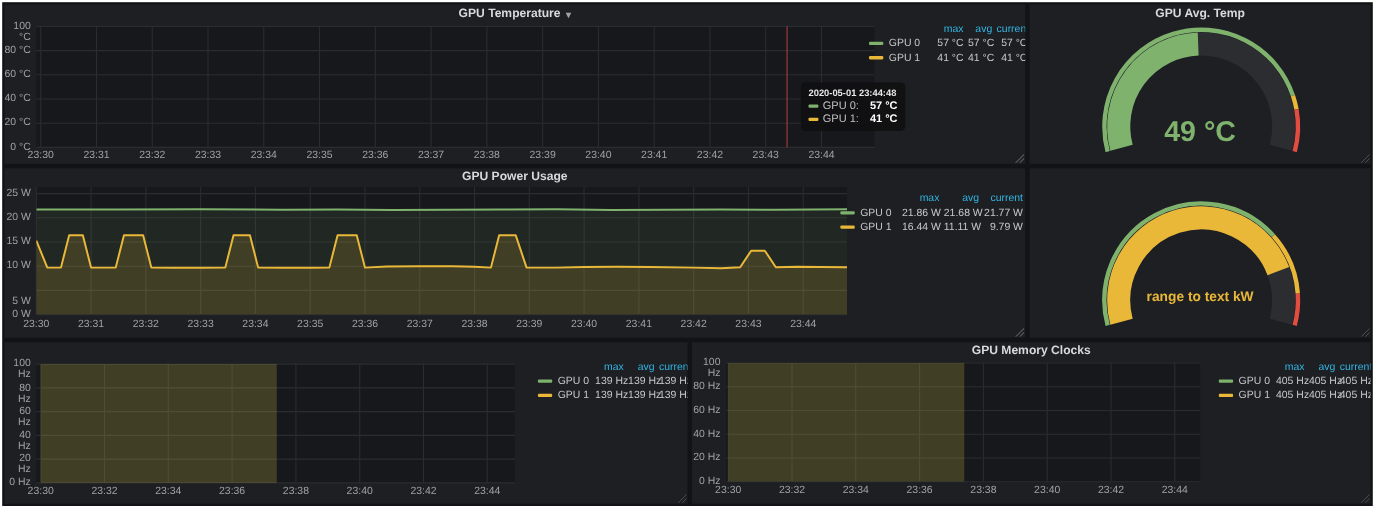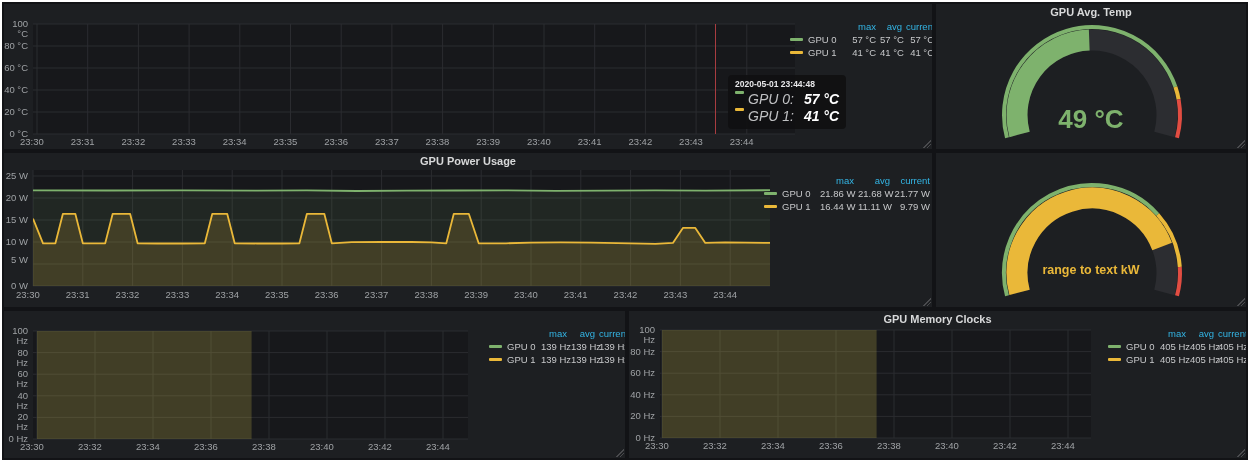--- a/index.html
+++ b/index.html
@@ -25,57 +25,61 @@
   }
   .panel-title .caret { color:#9fa1a4; font-size:9px; margin-left:5px; margin-top:1px; }
 
   .graph, .gauge { position:absolute; inset:0; }
   .graph svg, .gauge svg { position:absolute; left:0; top:0; }
 
   .ylab, .xlab {
     position:absolute; font-size:9.5px; color:#9fa2a5; line-height:10px; z-index:3;
   }
   .ylab { text-align:right; }
-  .xlab { text-align:left; width:34px; }
+  .xlab { text-align:center; width:34px; }
 
   .legend { position:absolute; z-index:4; font-size:9.5px; color:#c7c8ca; }
   .leg-row { display:grid; align-items:center; height:13px; }
   .leg-head { color:#33b5e5; font-weight:400; }
   .leg-cell { text-align:right; padding-left:4px; white-space:nowrap; }
   .leg-name { text-align:left; display:flex; align-items:center; cursor:pointer; white-space:nowrap; }
   .leg-dash { display:inline-block; width:13px; height:3px; border-radius:1px; margin-right:5px; flex:0 0 13px; }
 
   .crosshair { position:absolute; left:711px; top:20px; width:1px; height:110px; z-index:2; }
 
   .gtooltip {
     position:absolute; left:724px; top:71px; z-index:6;
     background:rgba(16,16,17,0.93); border-radius:4px; padding:4px 7px 5px 7px;
     white-space:nowrap;
   }
   .tt-date { font-size:8.5px; font-weight:700; color:#e8e8ea; margin-bottom:2px; }
-  .tt-row { display:flex; align-items:flex-start; font-size:14px; color:#c0c1c3; margin-top:1px;font-style:italic; }
+  .tt-row { display:flex; align-items:center; font-size:10px; color:#c0c1c3; margin-top:1px; }
   .tt-row .leg-dash { width:9px; flex:0 0 9px; margin-right:4px; }
   .tt-val { font-weight:700; color:#ffffff; margin-left:auto; padding-left:10px; }
 
   .gauge-value { position:absolute; left:0; width:100%; text-align:center; font-weight:700; z-index:4; }
   #val-avgtemp { top:100px; font-size:26px; }
   #val-powertotal { top:110px; font-size:12.5px; }
 
   .resize {
     position:absolute; right:1px; bottom:1px; width:9px; height:9px; cursor:nwse-resize; z-index:7;
     background:
       linear-gradient(135deg, transparent 0 55%, #4a4b4e 55% 62%, transparent 62% 75%, #4a4b4e 75% 82%, transparent 82%);
   }
 </style>
 </head>
 <body>
 
 <div class="board">
 
   <div class="panel" id="p-temp">
+    <div class="panel-title">
+      <span>GPU Temperature</span>
+      <span class="caret">▾</span>
+    </div>
     <div class="graph" id="g-temp">
         <div class="ylab" style="left: 0px; width: 24px; top: 15px;">100 °C</div>
         <div class="ylab" style="left: 0px; width: 24px; top: 37px;">80 °C</div>
         <div class="ylab" style="left: 0px; width: 24px; top: 59px;">60 °C</div>
         <div class="ylab" style="left: 0px; width: 24px; top: 81px;">40 °C</div>
         <div class="ylab" style="left: 0px; width: 24px; top: 103px;">20 °C</div>
         <div class="ylab" style="left: 0px; width: 24px; top: 125px;">0 °C</div>
         <div class="xlab" style="left: 16px; top: 133px;">23:30</div>
         <div class="xlab" style="left: 66.7px; top: 133px;">23:31</div>
         <div class="xlab" style="left: 117.4px; top: 133px;">23:32</div>
@@ -178,21 +182,21 @@
 
   <div class="panel" id="p-power">
     <div class="panel-title">
       <span>GPU Power Usage</span>
     </div>
     <div class="graph" id="g-power">
         <div class="ylab" style="left: 0px; width: 24px; top: 18px;">25 W</div>
         <div class="ylab" style="left: 0px; width: 24px; top: 40px;">20 W</div>
         <div class="ylab" style="left: 0px; width: 24px; top: 62px;">15 W</div>
         <div class="ylab" style="left: 0px; width: 24px; top: 84px;">10 W</div>
-        <div class="ylab" style="left: 0px; width: 24px; top: 102px;">5 W</div>
+        <div class="ylab" style="left: 0px; width: 24px; top: 116px;">5 W</div>
         <div class="ylab" style="left: 0px; width: 24px; top: 128px;">0 W</div>
         <div class="xlab" style="left: 12px; top: 137px;">23:30</div>
         <div class="xlab" style="left: 61.8px; top: 137px;">23:31</div>
         <div class="xlab" style="left: 111.6px; top: 137px;">23:32</div>
         <div class="xlab" style="left: 161.4px; top: 137px;">23:33</div>
         <div class="xlab" style="left: 211.2px; top: 137px;">23:34</div>
         <div class="xlab" style="left: 261px; top: 137px;">23:35</div>
         <div class="xlab" style="left: 310.8px; top: 137px;">23:36</div>
         <div class="xlab" style="left: 360.6px; top: 137px;">23:37</div>
         <div class="xlab" style="left: 410.4px; top: 137px;">23:38</div>

